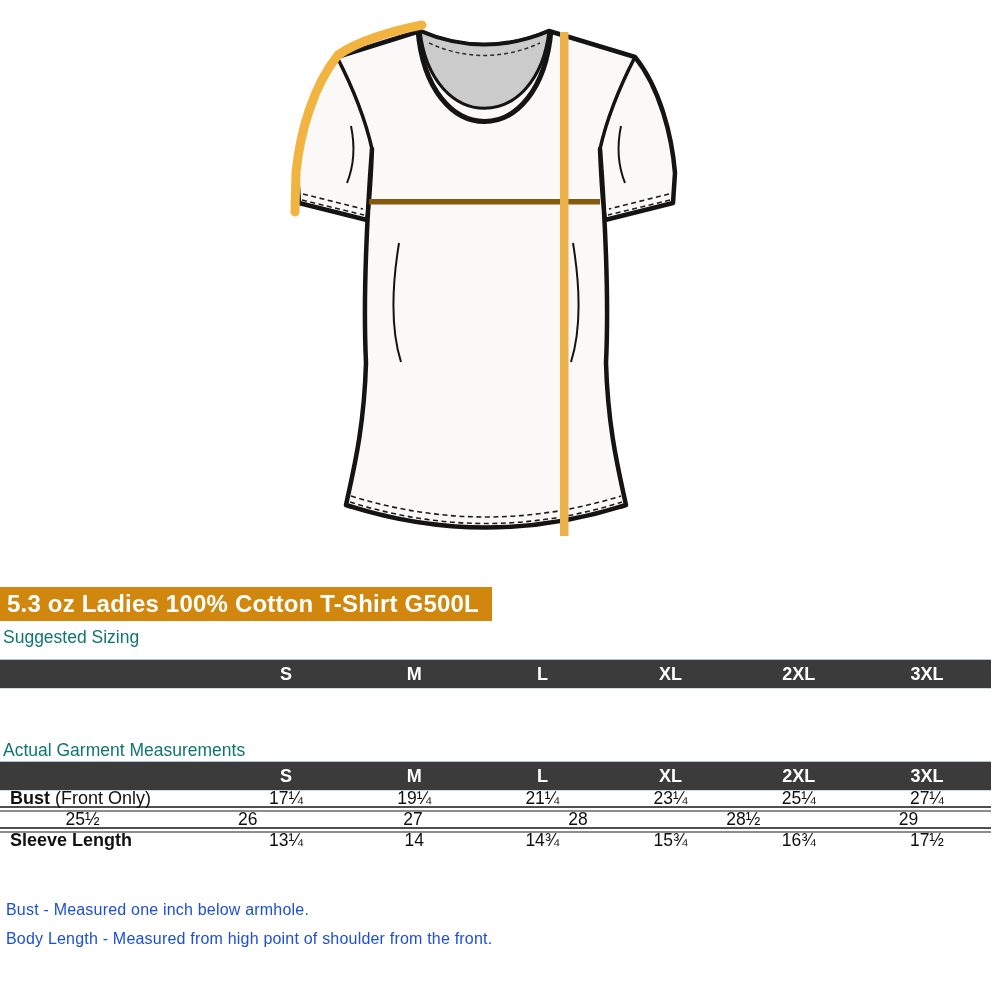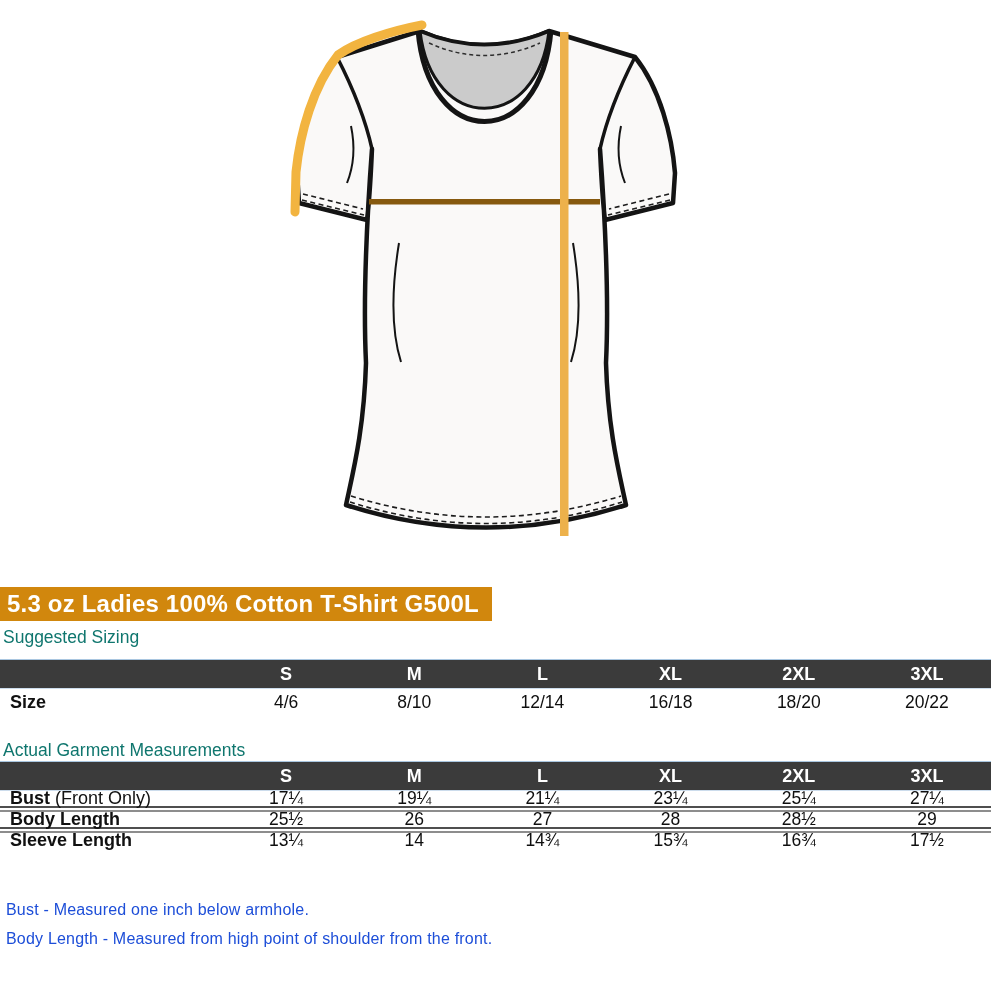--- a/index.html
+++ b/index.html
@@ -103,29 +103,20 @@
     <div class="thead" style="background:#3B3B3B">
       <div class="lblcol"></div>
       <div class="col">S</div>
       <div class="col">M</div>
       <div class="col">L</div>
       <div class="col">XL</div>
       <div class="col">2XL</div>
       <div class="col">3XL</div>
     </div>
     <div class="underline"></div>
-    <div class="trow">
-      <div class="lblcol b">Size</div>
-      <div class="col">4/6</div>
-      <div class="col">8/10</div>
-      <div class="col">12/14</div>
-      <div class="col">16/18</div>
-      <div class="col">18/20</div>
-      <div class="col">20/22</div>
-    </div>
   </div>
 
   <div class="sec-label s2">Actual Garment Measurements</div>
 
   <div class="tbl t2">
     <div class="topline"></div>
     <div class="thead" style="background:#3B3B3B">
       <div class="lblcol"></div>
       <div class="col">S</div>
       <div class="col">M</div>
@@ -141,21 +132,20 @@
       <div class="col">17¼</div>
       <div class="col">19¼</div>
       <div class="col">21¼</div>
       <div class="col">23¼</div>
       <div class="col">25¼</div>
       <div class="col">27¼</div>
     </div>
     <div class="dbl"></div>
 
     <div class="trow">
-      <div class="lblcol b">Body Length</div>
       <div class="col">25½</div>
       <div class="col">26</div>
       <div class="col">27</div>
       <div class="col">28</div>
       <div class="col">28½</div>
       <div class="col">29</div>
     </div>
     <div class="dbl"></div>
 
     <div class="trow">

